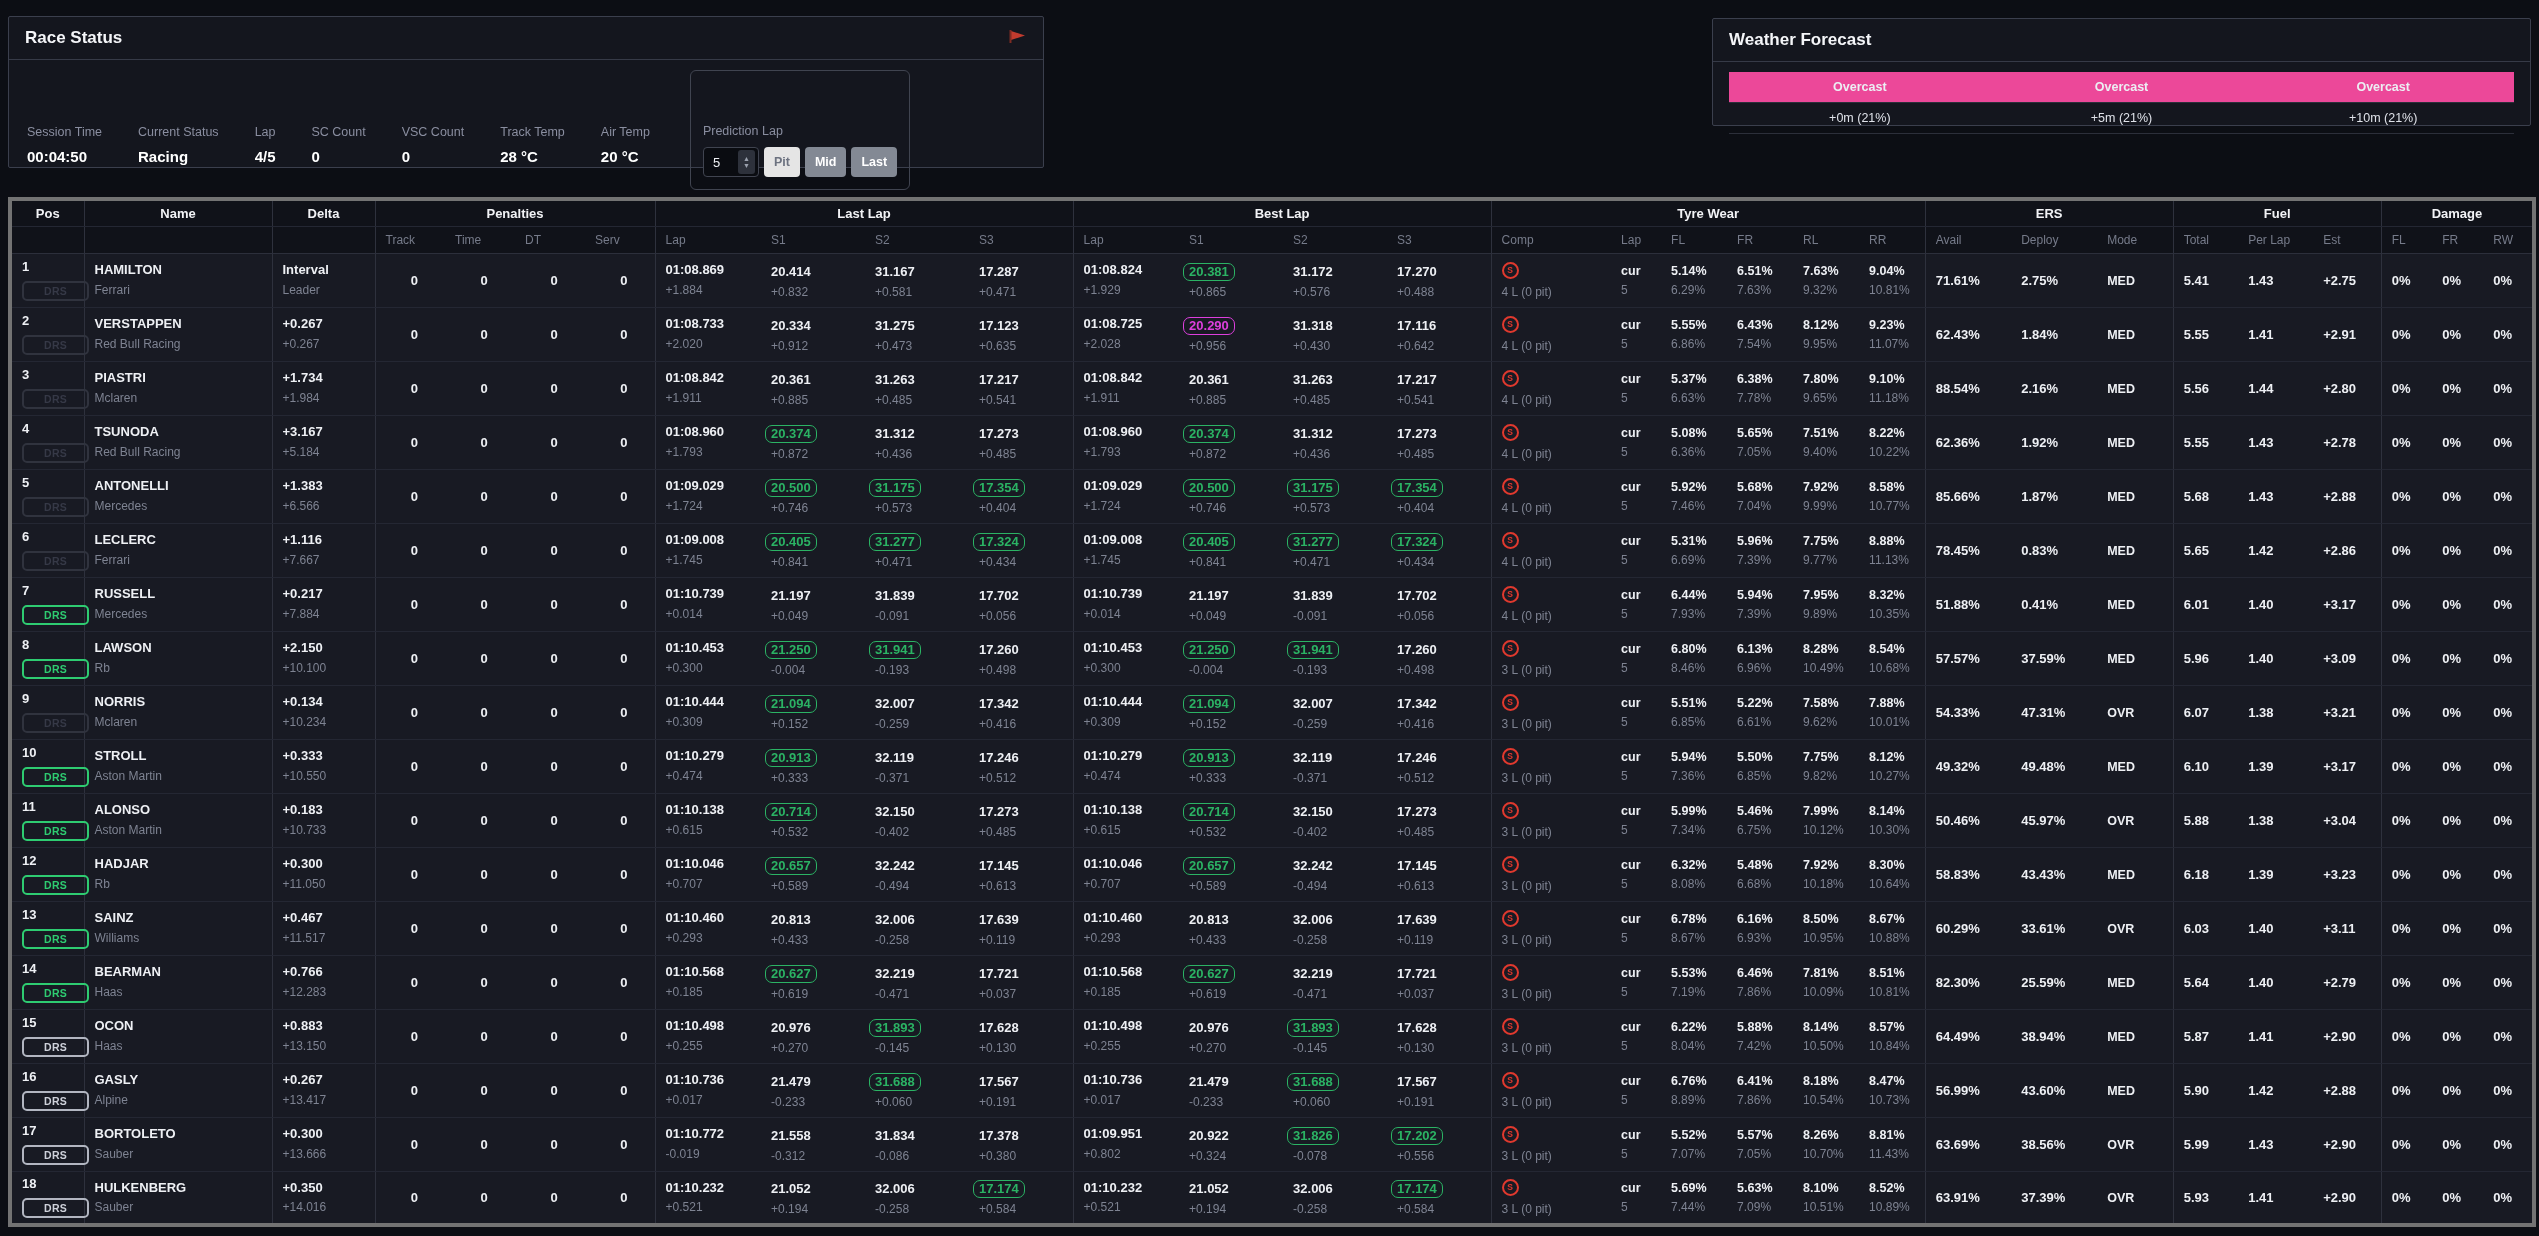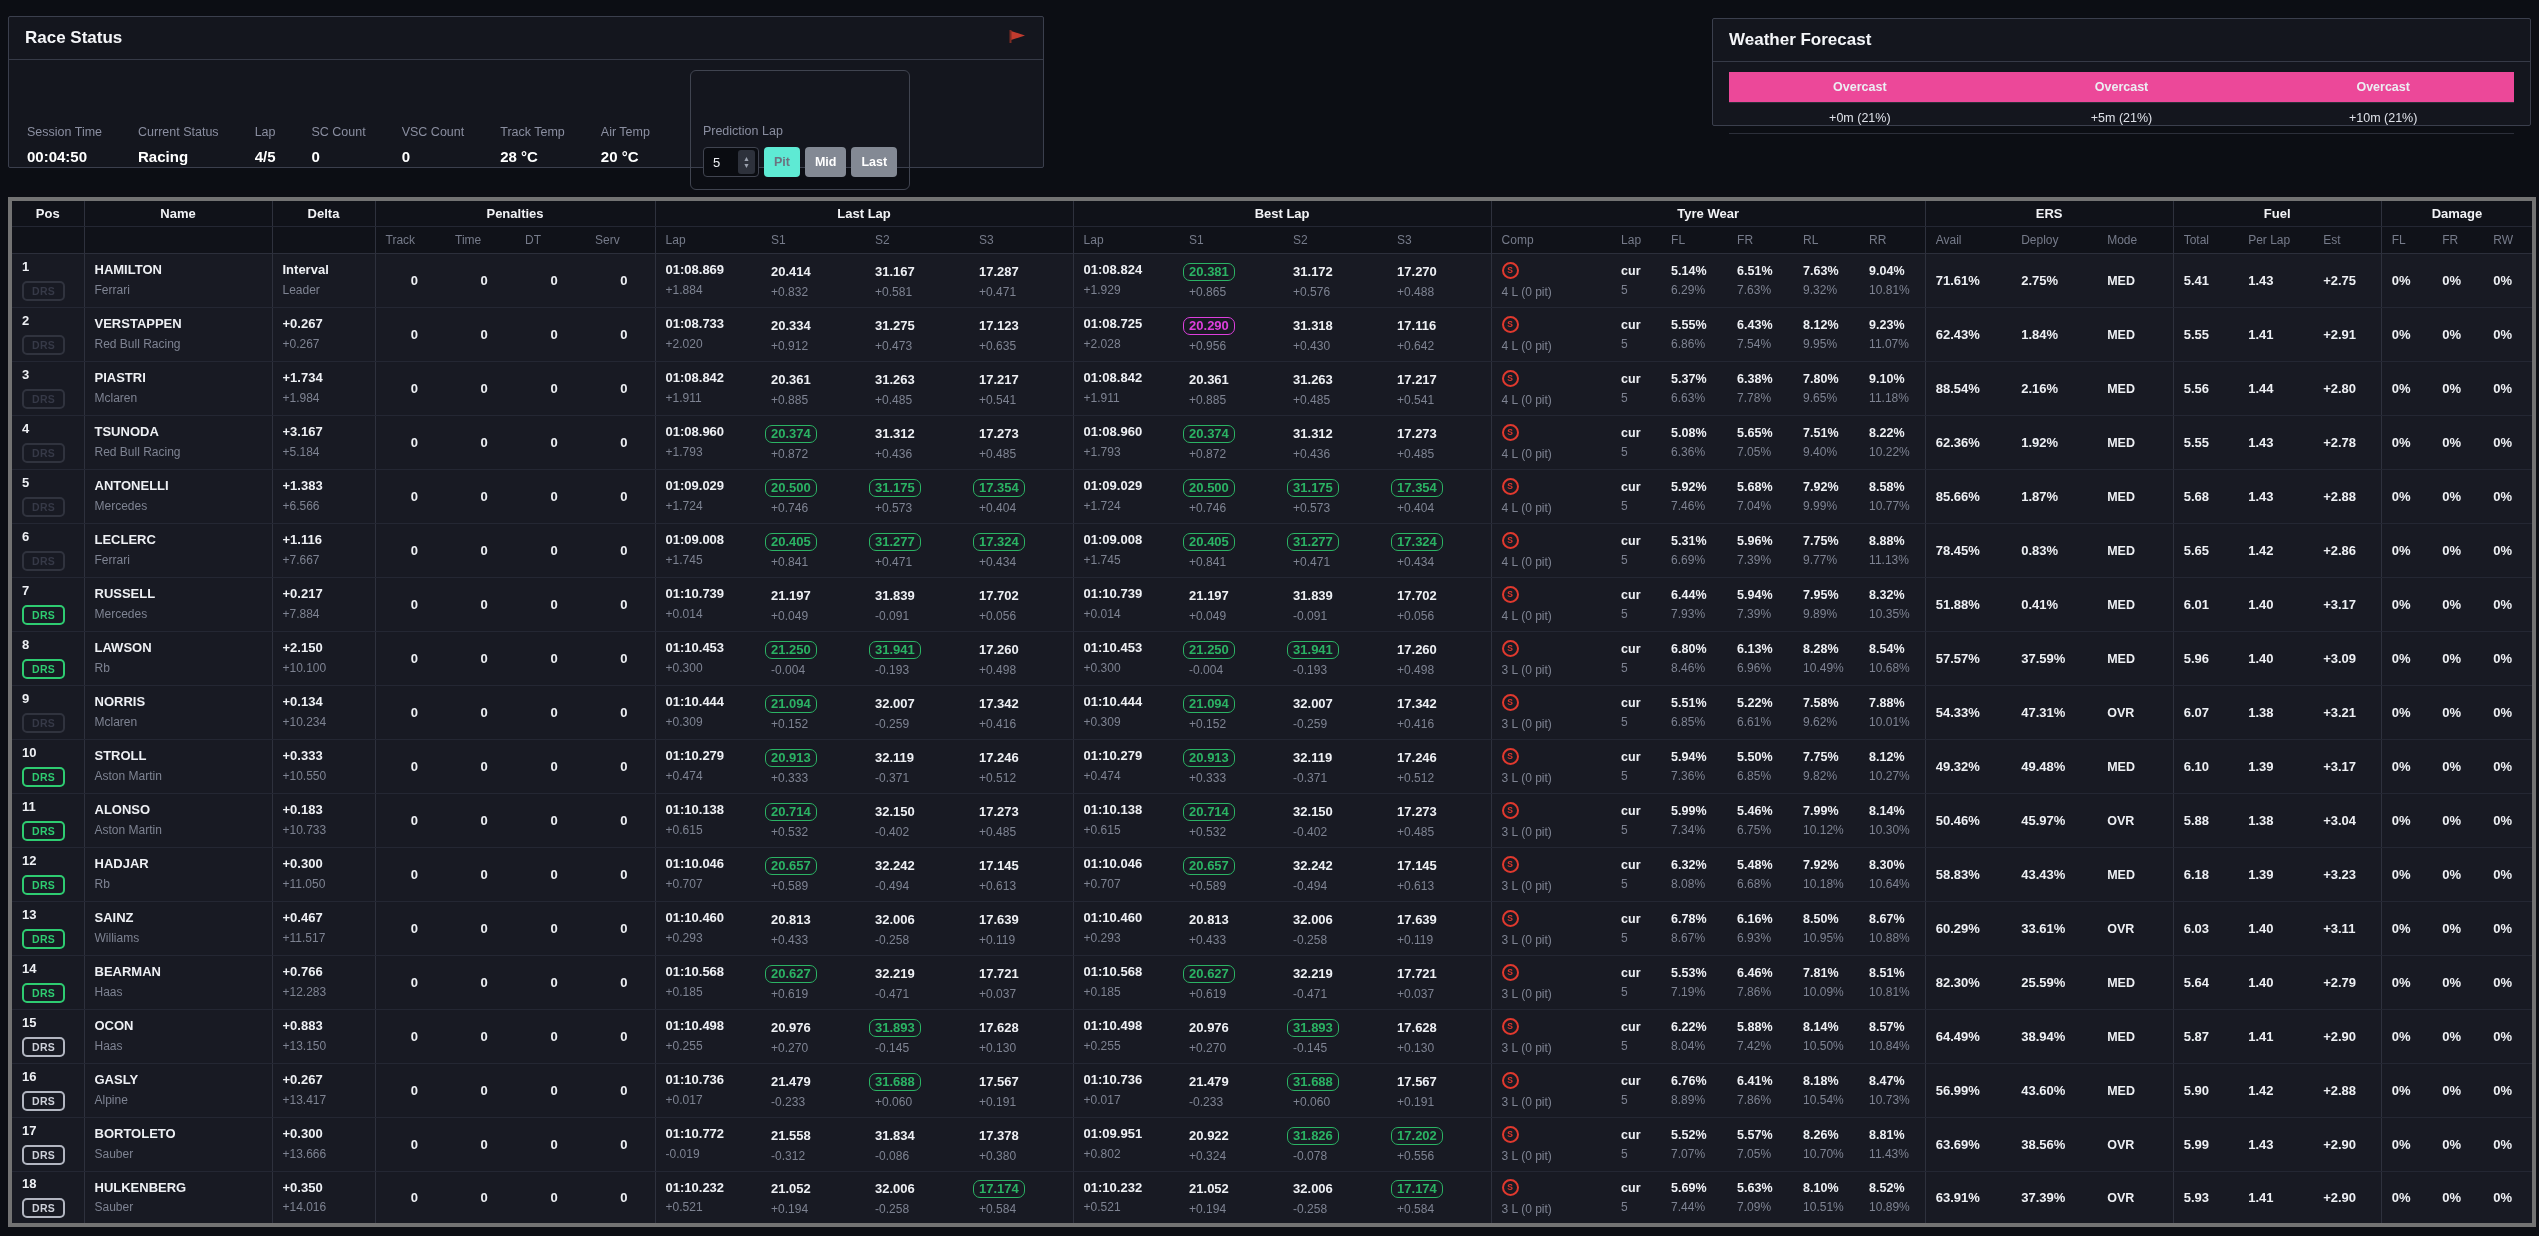--- a/index.html
+++ b/index.html
@@ -22,21 +22,21 @@
   .stat-value { font-size:15px; font-weight:bold; color:#ffffff; white-space:nowrap; }
   .pred-box { border:1px solid #40members4450; border:1px solid #404450; border-radius:6px; padding:8px 12px 12px 12px; margin-top:-10px; margin-left:4px; }
   .pred-controls { display:flex; gap:5px; align-items:center; margin-top:8px; }
   .pred-input { width:56px; height:30px; background:#0a0c11; border:1px solid #404450; border-radius:4px; display:flex; align-items:center; }
   .pred-value { flex:1; padding-left:9px; font-size:13px; color:#eef0f4; }
   .spinner { width:17px; height:24px; margin-right:3px; background:#2d313b; border-radius:3px;
     display:flex; flex-direction:column; align-items:center; justify-content:center;
     font-size:7px; line-height:7px; color:#9aa0ad; }
   .pbtn { height:30px; padding:0 10px; border-radius:4px; font-size:12.5px; font-weight:bold;
     display:flex; align-items:center; border:none; }
-  .pbtn-dim { background:#5eead4; color:#6c7280; }
+  .pbtn-dim { background:#e5e5e5; color:#6c7280; }
   .pbtn-lit { background:#8187922; background:#81879211; background:#838994; color:#ffffff; }
   
   #weather-panel { left:1712px; top:18px; width:819px; height:108px; }
   .w-table { margin:10px 16px 0 16px; }
   .w-row { display:flex; }
   .w-row-cond { background:#ec4899; }
   .w-row-cond .w-cell { color:#eceef3; font-weight:bold; }
   .w-row-time { border-top:1px solid #2c2f3a; border-bottom:1px solid #2c2f3a; }
   .w-cell { flex:1; text-align:center; padding:8px 0; font-size:12.5px; color:#dfe2e9; }
   
@@ -46,21 +46,21 @@
   th.grp { font-size:13px; font-weight:bold; color:#f2f3f6; text-align:center; height:27px; border-bottom:1px solid #242733; }
   th.sub { font-size:12px; font-weight:normal; color:#767b8a; text-align:left; padding-left:10px; height:27px; border-bottom:1px solid #2c2f3b; }
   #standings tbody td { background:#181a23; border-bottom:1px solid #242733; height:54px; vertical-align:middle; padding:0 2px 0 10px; }
   .gb { border-right:1px solid #2e313d; }
   .main { display:block; font-size:13px; font-weight:bold; color:#eef0f4; line-height:1.1; white-space:nowrap; }
   .sub2 { display:block; font-size:12px; color:#7e8392; margin-top:5px; white-space:nowrap; }
   .mval { display:inline-block; font-size:13px; font-weight:bold; color:#eef0f4; line-height:1.1; white-space:nowrap; }
   .hl-g, .hl-p { border:1.5px solid #2bb364; border-radius:7px; padding:1px 5px; margin:-3px 0 -3px -6px; color:#2bb364; }
   .hl-p { border-color:#dd3fdd; color:#dd3fdd; }
   .pos-num { display:block; font-size:13px; font-weight:bold; color:#eef0f4; }
-  .drs { display:inline-block; margin-top:7px; padding:2px 8px; border-radius:5px; font-size:10.5px; font-weight:bold; letter-spacing:.3px; }
+  .drs { display:inline-block; margin-top:7px; padding:2px 20px; border-radius:5px; font-size:10.5px; font-weight:bold; letter-spacing:.3px; }
   .drs-off   { border:2px solid #30333e; color:#363947; }
   .drs-on    { border:2px solid #2ecc71; color:#2ecc71; }
   .drs-avail { border:2px solid #b2b6c1; color:#ced1da; }
   td.pen { text-align:center; font-size:13px; font-weight:bold; color:#eef0f4; padding:0; }
   .tyre-ico { width:17px; height:17px; border:2.5px solid #e0392e; border-radius:50%;
     display:flex; align-items:center; justify-content:center;
     font-size:8.5px; font-weight:bold; color:#e0392e; margin-bottom:6px; }
   .wear-top { display:block; font-size:12.5px; font-weight:bold; color:#eef0f4; }
   .wear-bot { display:block; font-size:12px; color:#7e8392; margin-top:5px; }
   .one { font-size:13px; font-weight:bold; color:#eef0f4; white-space:nowrap; }

